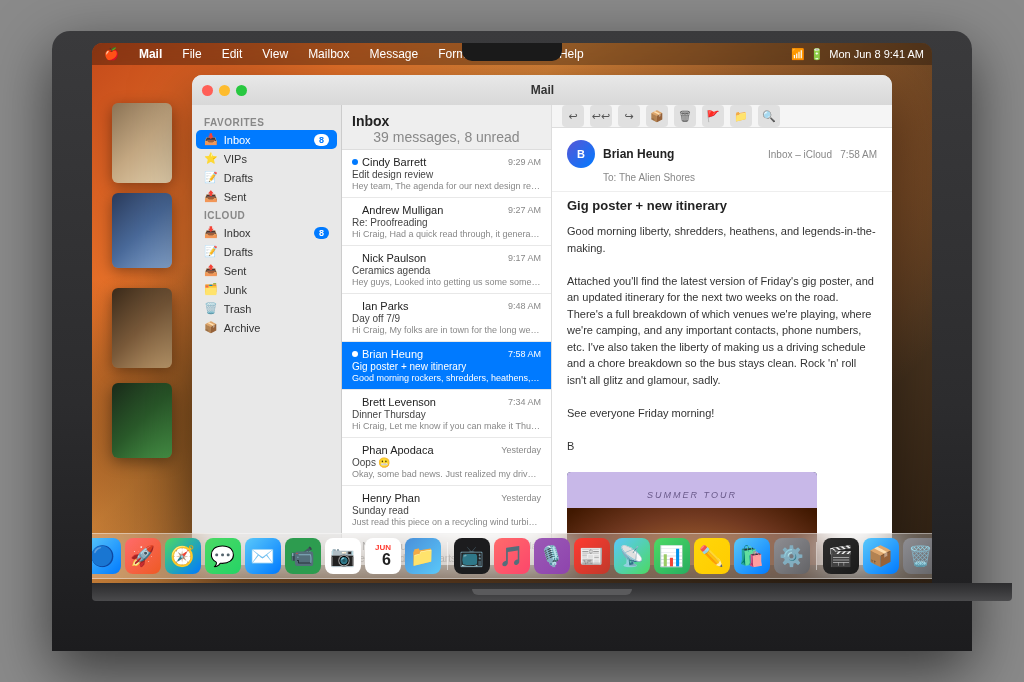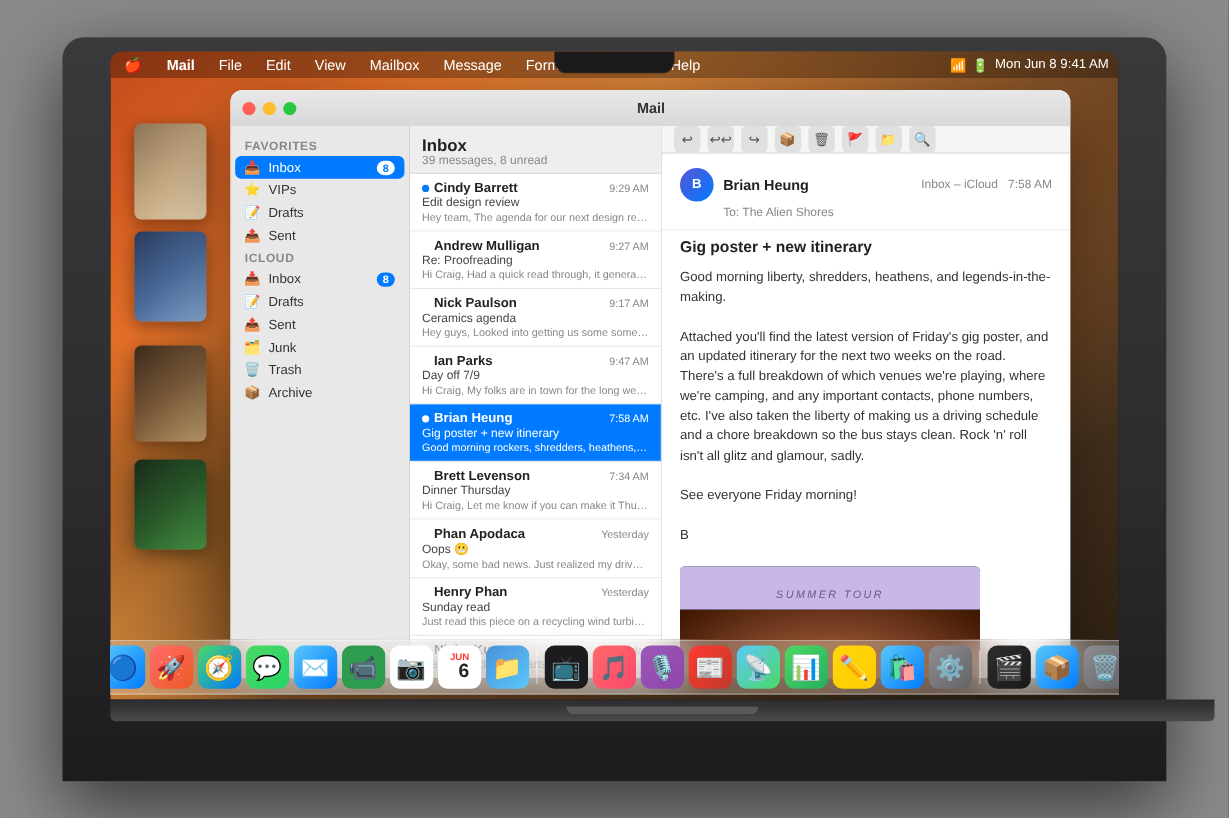--- a/index.html
+++ b/index.html
@@ -230,22 +230,23 @@
       border-bottom: 1px solid #ddd;
     }
 
     .mail-list-title {
       font-size: 14px;
       font-weight: 700;
       color: #222;
     }
 
     .mail-list-subtitle {
-      font-size: 10px;
+      font-size: 14px;
       color: #888;
+      text-align: center;
     }
 
     .mail-item {
       padding: 6px 10px;
       border-bottom: 1px solid #e8e8e8;
       cursor: pointer;
       background: white;
     }
 
     .mail-item.active {
@@ -261,21 +262,21 @@
 
     .mail-item-header {
       display: flex;
       justify-content: space-between;
       align-items: center;
       margin-bottom: 1px;
     }
 
     .mail-item-from {
       font-size: 11px;
-      font-weight: 700;
+      font-weight: 400;
       color: #222;
     }
 
     .mail-item-time {
       font-size: 9px;
       color: #888;
       margin-left: 17px;
     }
 
     .mail-item-subject {
@@ -686,21 +687,21 @@
                 <span class="mail-item-from" style="padding-left:10px">Nick Paulson</span>
                 <span class="mail-item-time">9:17 AM</span>
               </div>
               <div class="mail-item-subject">Ceramics agenda</div>
               <div class="mail-item-preview">Hey guys, Looked into getting us some some basic group lessons, and there are a few good options...</div>
             </div>
 
             <div class="mail-item">
               <div class="mail-item-header">
                 <span class="mail-item-from" style="padding-left:10px">Ian Parks</span>
-                <span class="mail-item-time">9:47 AM</span>
+                <span class="mail-item-time">9:48 AM</span>
               </div>
               <div class="mail-item-subject">Day off 7/9</div>
               <div class="mail-item-preview">Hi Craig, My folks are in town for the long weekend, hoping I could take an extra day off. Let me know!</div>
             </div>
 
             <div class="mail-item active">
               <div class="mail-item-header">
                 <div style="display:flex;align-items:center">
                     <div class="unread-dot" style="background:white"></div>
                     <span class="mail-item-from">Brian Heung</span>

